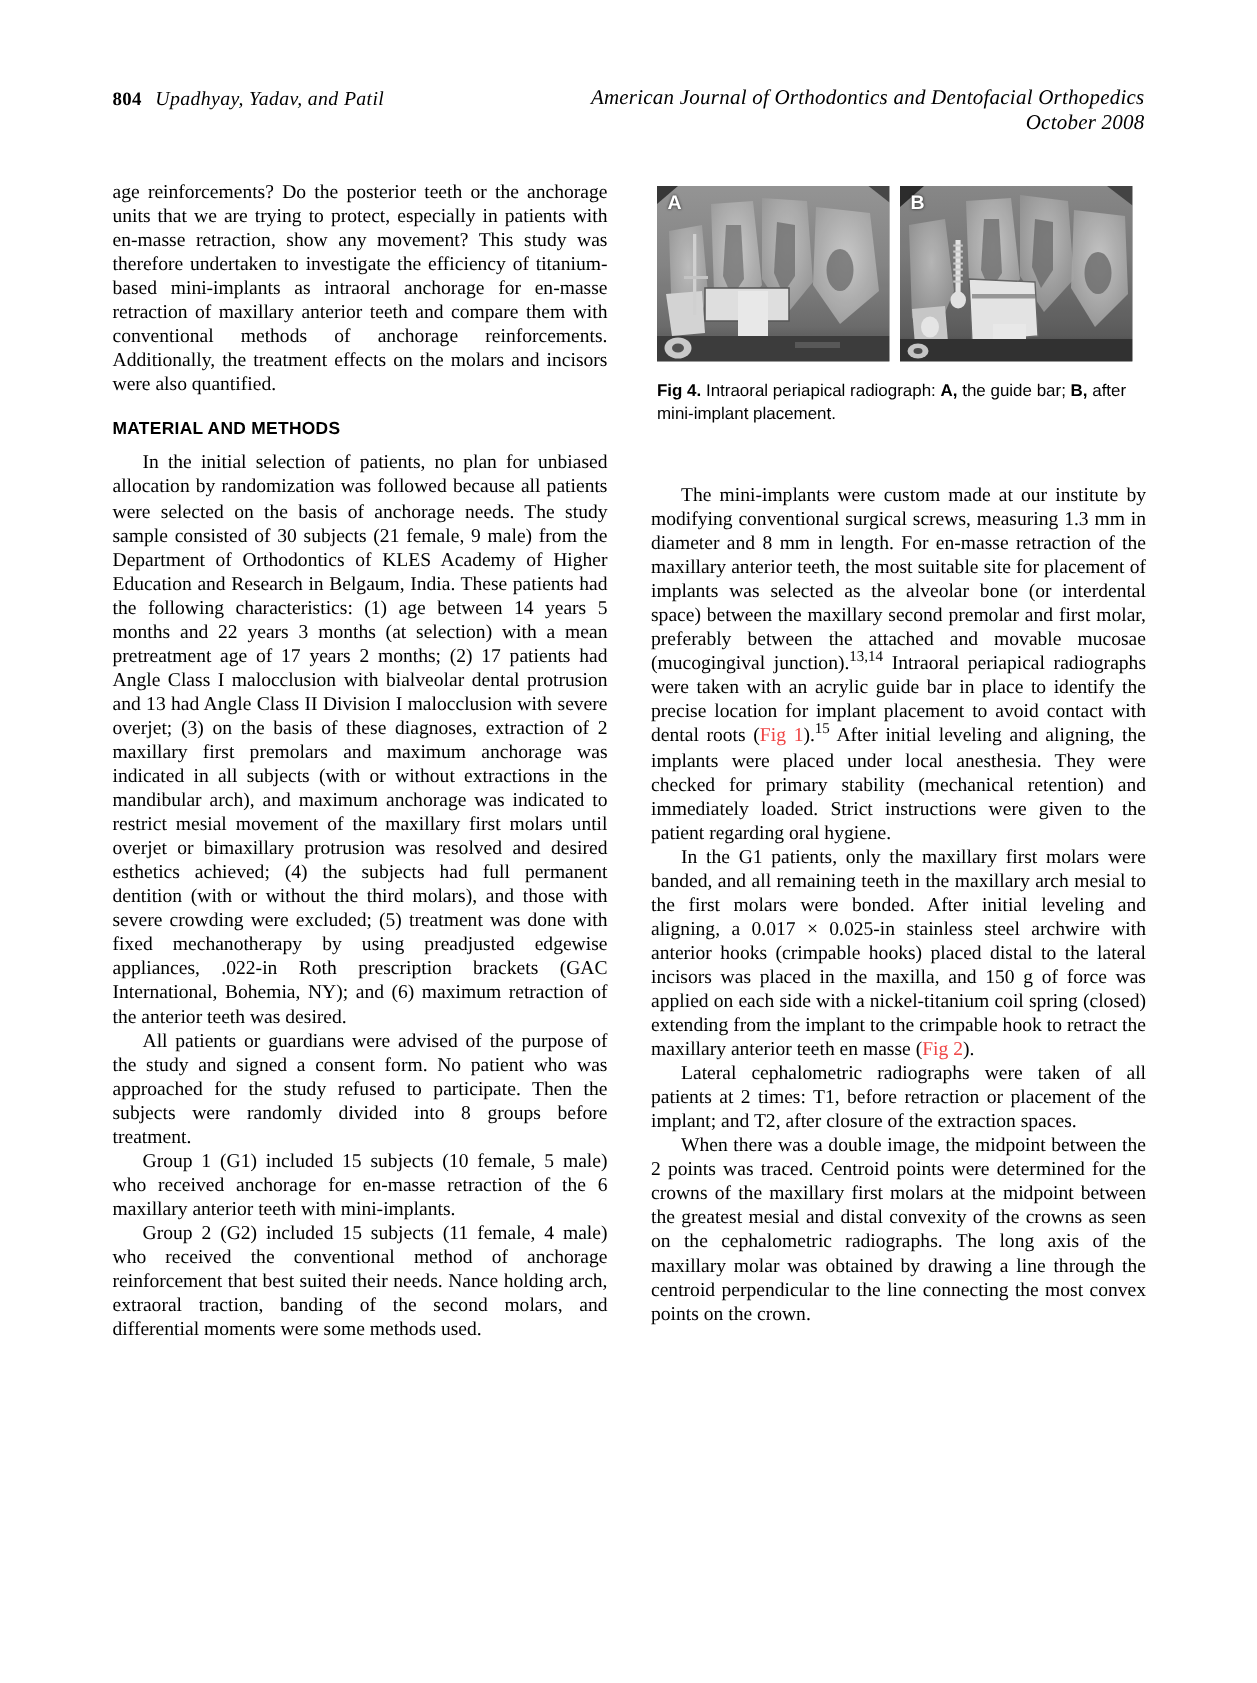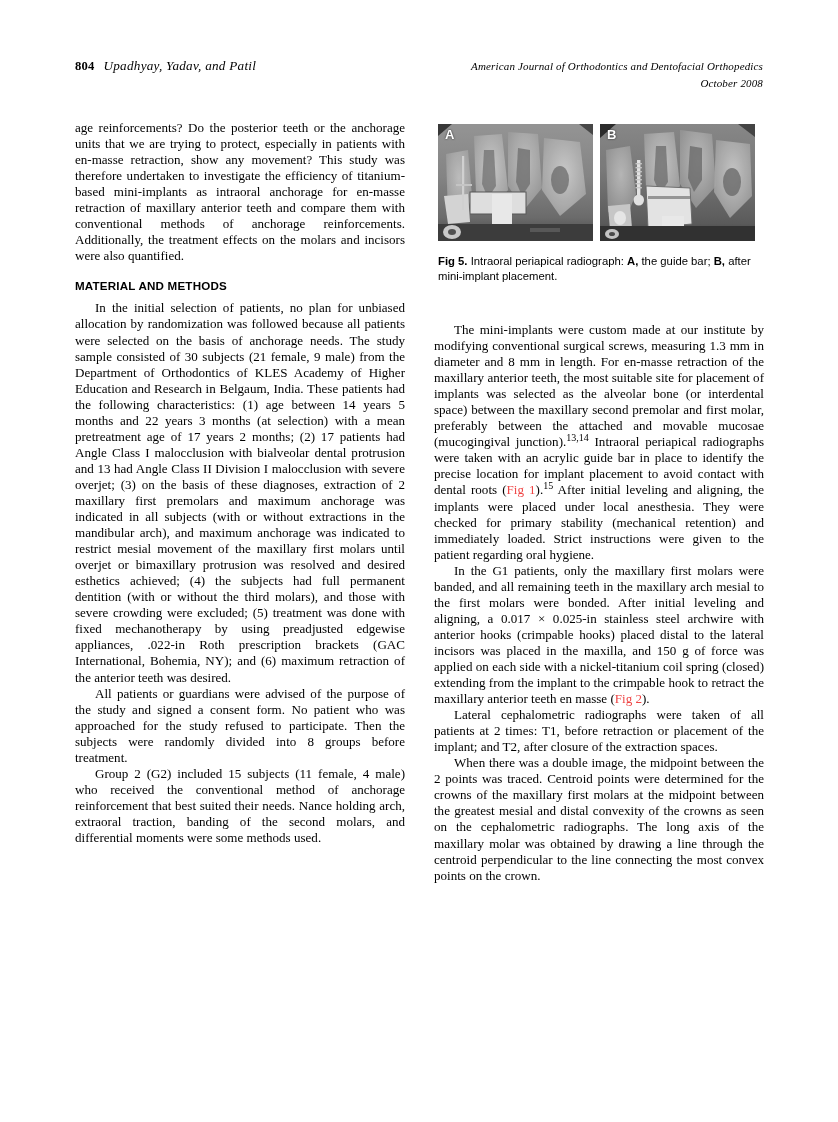--- a/index.html
+++ b/index.html
@@ -50,21 +50,21 @@
     font-size: 13.2px;
     margin-left: 9px;
     letter-spacing: 0.25px;
   }
   .runhead-right {
     position: absolute;
     right: 0;
     top: 0;
     text-align: right;
     font-style: italic;
-    font-size: 11px;
+    font-size: 14px;
     line-height: 16.5px;
     letter-spacing: 0.15px;
   }
   .runhead-right span { display: block; }
 
   
   .col {
     position: absolute;
     top: 120px;
     width: 330px;
@@ -170,20 +170,21 @@
     </div>
   </div>
 
   <div class="col col-left">
     <p class="noindent">age reinforcements? Do the posterior teeth or the anchorage units that we are trying to protect, especially in patients with en-masse retraction, show any movement? This study was therefore undertaken to investigate the efficiency of titanium-based mini-implants as intraoral anchorage for en-masse retraction of maxillary anterior teeth and compare them with conventional methods of anchorage reinforcements. Additionally, the treatment effects on the molars and incisors were also quantified.</p>
     <div class="gap-before-head"></div>
     <h2 class="section-head">MATERIAL AND METHODS</h2>
     <div class="gap-after-head"></div>
     <p>In the initial selection of patients, no plan for unbiased allocation by randomization was followed because all patients were selected on the basis of anchorage needs. The study sample consisted of 30 subjects (21 female, 9 male) from the Department of Orthodontics of KLES Academy of Higher Education and Research in Belgaum, India. These patients had the following characteristics: (1) age between 14 years 5 months and 22 years 3 months (at selection) with a mean pretreatment age of 17 years 2 months; (2) 17 patients had Angle Class I malocclusion with bialveolar dental protrusion and 13 had Angle Class II Division I malocclusion with severe overjet; (3) on the basis of these diagnoses, extraction of 2 maxillary first premolars and maximum anchorage was indicated in all subjects (with or without extractions in the mandibular arch), and maximum anchorage was indicated to restrict mesial movement of the maxillary first molars until overjet or bimaxillary protrusion was resolved and desired esthetics achieved; (4) the subjects had full permanent dentition (with or without the third molars), and those with severe crowding were excluded; (5) treatment was done with fixed mechanotherapy by using preadjusted edgewise appliances, .022-in Roth prescription brackets (GAC International, Bohemia, NY); and (6) maximum retraction of the anterior teeth was desired.</p>
     <p>All patients or guardians were advised of the purpose of the study and signed a consent form. No patient who was approached for the study refused to participate. Then the subjects were randomly divided into 8 groups before treatment.</p>
+    <p>Group 1 (G1) included 15 subjects (10 female, 5 male) who received anchorage for en-masse retraction of the 6 maxillary anterior teeth with mini-implants.</p>
     <p>Group 2 (G2) included 15 subjects (11 female, 4 male) who received the conventional method of anchorage reinforcement that best suited their needs. Nance holding arch, extraoral traction, banding of the second molars, and differential moments were some methods used.</p>
   </div>
 
   <div class="figure-block">
     <div class="figure-images">
 
       <div class="radiograph panel-a">
         <span class="panel-letter">A</span>
         <svg class="xr-svg" viewBox="0 0 155 117" preserveAspectRatio="none">
           <defs>
@@ -286,21 +287,21 @@
 
           <rect x="0" y="102" width="155" height="15" fill="#343434"></rect>
           <ellipse cx="12" cy="110" rx="7" ry="5" fill="#cccccc"></ellipse>
           <ellipse cx="12" cy="110" rx="3" ry="2" fill="#4e4e4e"></ellipse>
           <rect x="0" y="0" width="155" height="117" fill="#000" opacity="0.04"></rect>
         </svg>
       </div>
     </div>
 
     <div class="figure-caption">
-      <b>Fig 5.</b>
+      <b>Fig 4.</b>
       <span>Intraoral periapical radiograph:</span>
       <b>A,</b>
       <span>the guide bar;</span>
       <b>B,</b>
       <span>after mini-implant placement.</span>
     </div>
   </div>
 
   <div class="col col-right">
     <p><span>The mini-implants were custom made at our institute by modifying conventional surgical screws, measuring 1.3 mm in diameter and 8 mm in length. For en-masse retraction of the maxillary anterior teeth, the most suitable site for placement of implants was selected as the alveolar bone (or interdental space) between the maxillary second premolar and first molar, preferably between the attached and movable mucosae (mucogingival junction).</span><sup class="ref">13,14</sup><span> Intraoral periapical radiographs were taken with an acrylic guide bar in place to identify the precise location for implant placement to avoid contact with dental roots (</span><a class="xref" href="#">Fig 1</a><span>).</span><sup class="ref">15</sup><span> After initial leveling and aligning, the implants were placed under local anesthesia. They were checked for primary stability (mechanical retention) and immediately loaded. Strict instructions were given to the patient regarding oral hygiene.</span></p>

